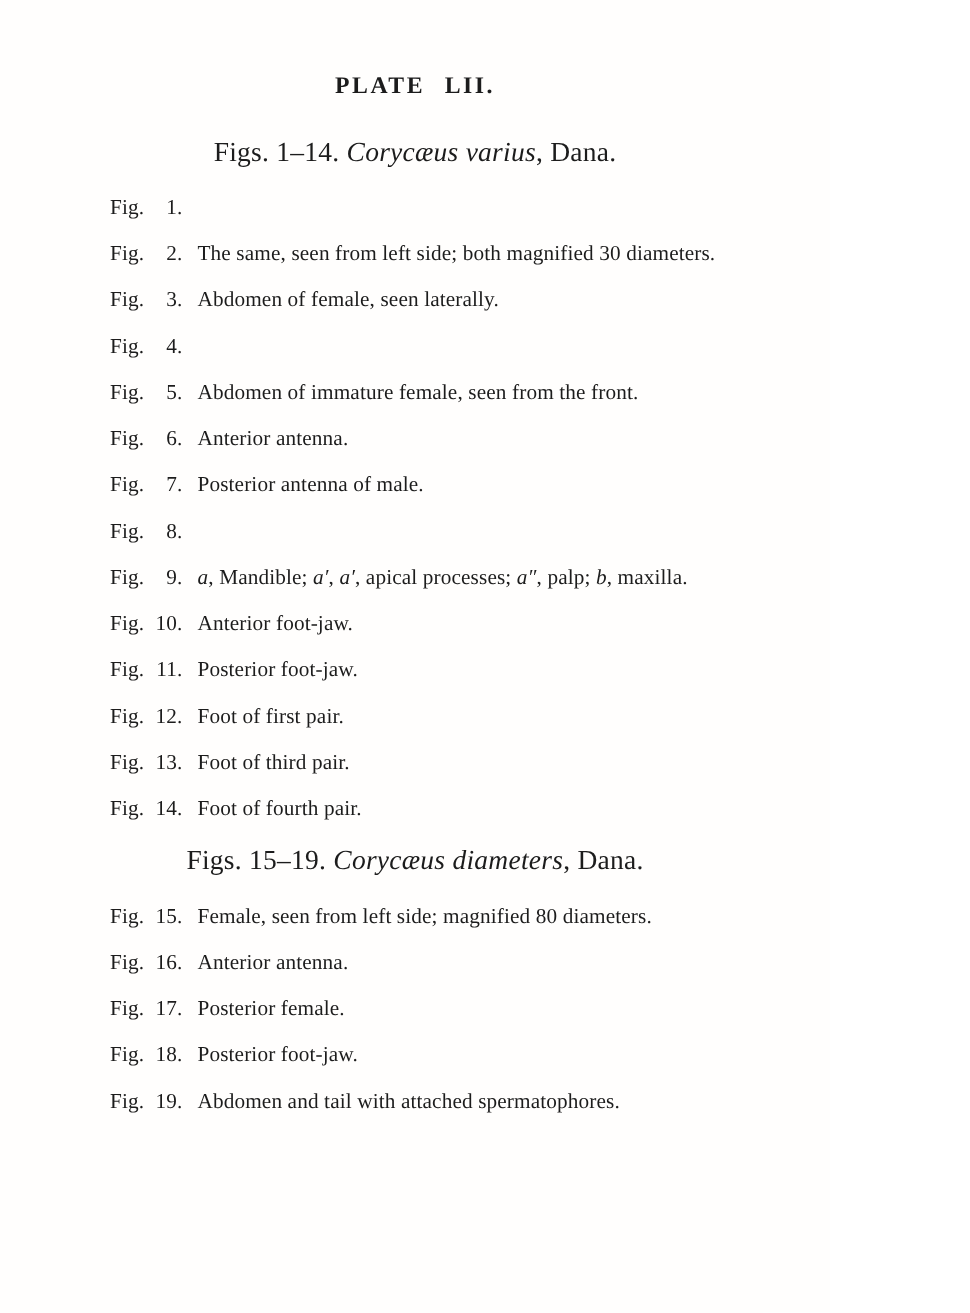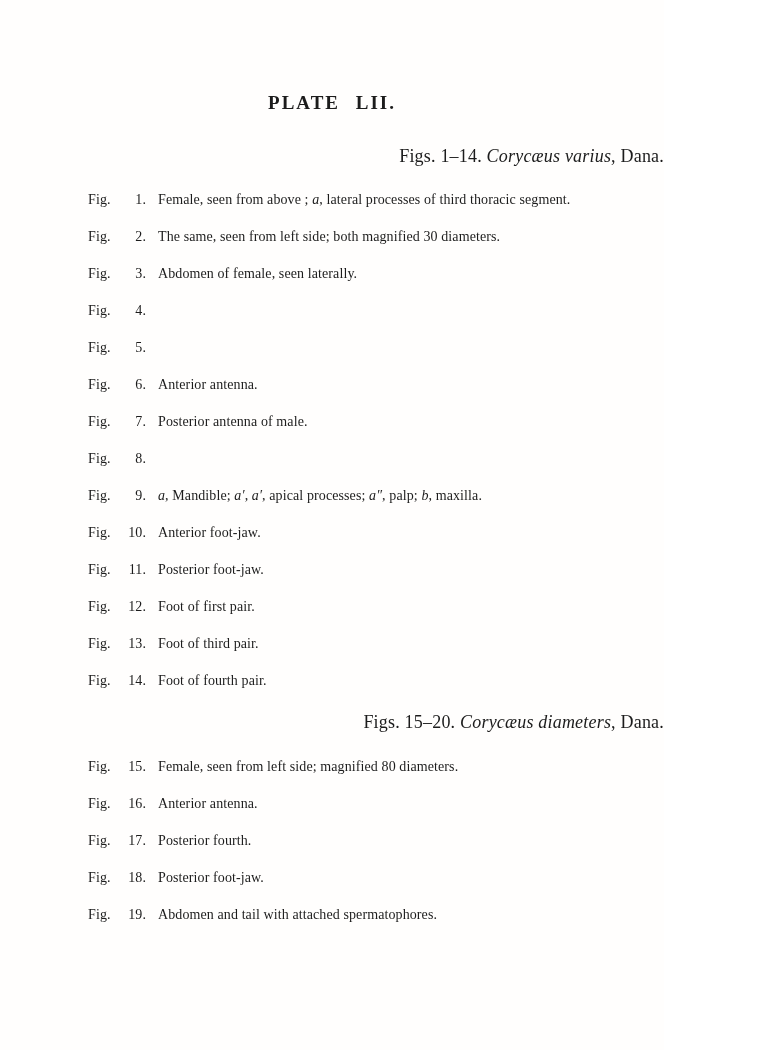--- a/index.html
+++ b/index.html
@@ -8,51 +8,51 @@
     background: #ffffff;
   }
   .page {
     position: relative;
     width: 664px;
     height: 1050px;
     background: #fffefd;
     color: #1c1c1c;
     font-family: "Liberation Serif", "DejaVu Serif", serif;
     box-sizing: border-box;
-    padding-top: 92px;
+    padding-top: 58px;
     overflow: hidden;
   }
   .title {
     margin: 0;
     text-align: center;
     font-size: 19px;
     font-weight: 700;
     letter-spacing: 2px;
     word-spacing: 9px;
     line-height: 22px;
   }
   .section-heading {
     margin: 31px 0 23px 0;
-    text-align: right;
-    font-size: 18px;
+    text-align: center;
+    font-size: 22px;
     font-weight: 400;
     line-height: 22px;
     letter-spacing: 0.2px;
   }
   #sections-root section:nth-child(2) .section-heading {
     margin-top: 20px;
     margin-bottom: 24px;
   }
   .figure-list {
     margin: 0;
   }
   .entry {
     display: flex;
     align-items: baseline;
-    font-size: 14px;
+    font-size: 17px;
     line-height: 20px;
     margin: 0 30px 17px 88px;
     letter-spacing: 0.1px;
   }
   .fig-label {
     flex: 0 0 34px;
   }
   .fig-num {
     flex: 0 0 24px;
     text-align: right;
@@ -70,39 +70,39 @@
 
 <div class="page">
   <h1 class="title">PLATE LII.</h1>
   <div id="sections-root">
       <section>
         <h2 class="section-heading"><span>Figs. 1–14. </span><i>Corycæus varius</i><span>, Dana.</span></h2>
         <div class="figure-list">
           <div class="entry">
             <span class="fig-label">Fig.</span>
             <span class="fig-num">1.</span>
-            <span class="fig-desc"><span>Female, seen from above ; </span><i>a</i><span>, lateral processes of third thoracic segment.</span></span>
           </div>
           <div class="entry">
             <span class="fig-label">Fig.</span>
             <span class="fig-num">2.</span>
             <span class="fig-desc"><span>The same, seen from left side; both magnified 30 diameters.</span></span>
           </div>
           <div class="entry">
             <span class="fig-label">Fig.</span>
             <span class="fig-num">3.</span>
             <span class="fig-desc"><span>Abdomen of female, seen laterally.</span></span>
           </div>
           <div class="entry">
             <span class="fig-label">Fig.</span>
             <span class="fig-num">4.</span>
           </div>
           <div class="entry">
             <span class="fig-label">Fig.</span>
             <span class="fig-num">5.</span>
+            <span class="fig-desc"><span>Abdomen of immature female, seen from the front.</span></span>
           </div>
           <div class="entry">
             <span class="fig-label">Fig.</span>
             <span class="fig-num">6.</span>
             <span class="fig-desc"><span>Anterior antenna.</span></span>
           </div>
           <div class="entry">
             <span class="fig-label">Fig.</span>
             <span class="fig-num">7.</span>
             <span class="fig-desc"><span>Posterior antenna of male.</span></span>
@@ -137,36 +137,36 @@
             <span class="fig-desc"><span>Foot of third pair.</span></span>
           </div>
           <div class="entry">
             <span class="fig-label">Fig.</span>
             <span class="fig-num">14.</span>
             <span class="fig-desc"><span>Foot of fourth pair.</span></span>
           </div>
         </div>
       </section>
       <section>
-        <h2 class="section-heading"><span>Figs. 15–20. </span><i>Corycæus diameters</i><span>, Dana.</span></h2>
+        <h2 class="section-heading"><span>Figs. 15–19. </span><i>Corycæus diameters</i><span>, Dana.</span></h2>
         <div class="figure-list">
           <div class="entry">
             <span class="fig-label">Fig.</span>
             <span class="fig-num">15.</span>
             <span class="fig-desc"><span>Female, seen from left side; magnified 80 diameters.</span></span>
           </div>
           <div class="entry">
             <span class="fig-label">Fig.</span>
             <span class="fig-num">16.</span>
             <span class="fig-desc"><span>Anterior antenna.</span></span>
           </div>
           <div class="entry">
             <span class="fig-label">Fig.</span>
             <span class="fig-num">17.</span>
-            <span class="fig-desc"><span>Posterior fourth.</span></span>
+            <span class="fig-desc"><span>Posterior female.</span></span>
           </div>
           <div class="entry">
             <span class="fig-label">Fig.</span>
             <span class="fig-num">18.</span>
             <span class="fig-desc"><span>Posterior foot-jaw.</span></span>
           </div>
           <div class="entry">
             <span class="fig-label">Fig.</span>
             <span class="fig-num">19.</span>
             <span class="fig-desc"><span>Abdomen and tail with attached spermatophores.</span></span>

